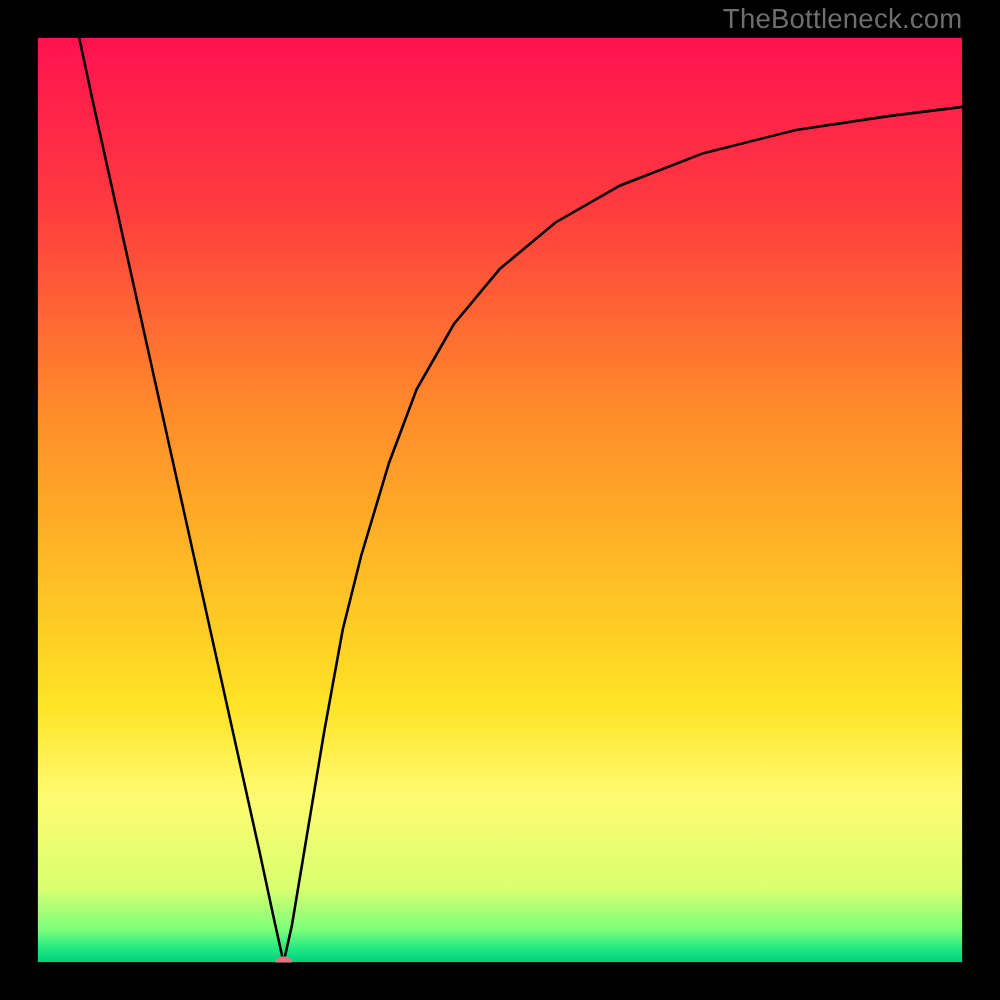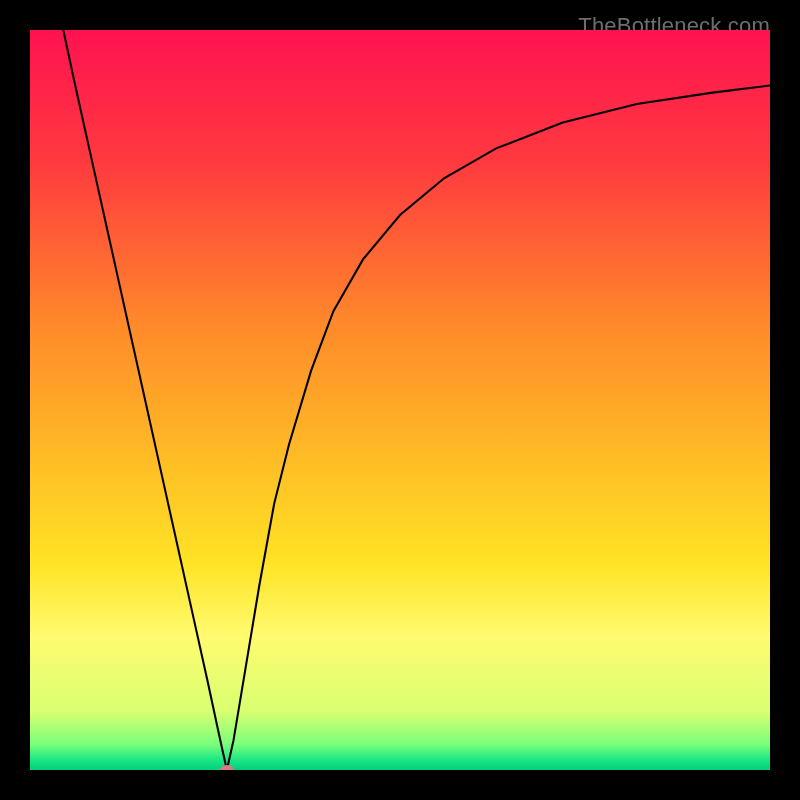--- a/index.html
+++ b/index.html
@@ -29,21 +29,21 @@
   }
   .gradient {
     position: absolute;
     top: 0;
     left: 0;
     width: 100%;
     height: 100%;
   }
   .watermark {
     position: absolute;
-    top: 13px;
+    top: 2px;
     right: 30px;
     color: #6e6e6e;
     font-size: 22px;
     font-weight: 500;
     letter-spacing: 0.2px;
   }
   svg.curve {
     position: absolute;
     top: 0;
     left: 0;

